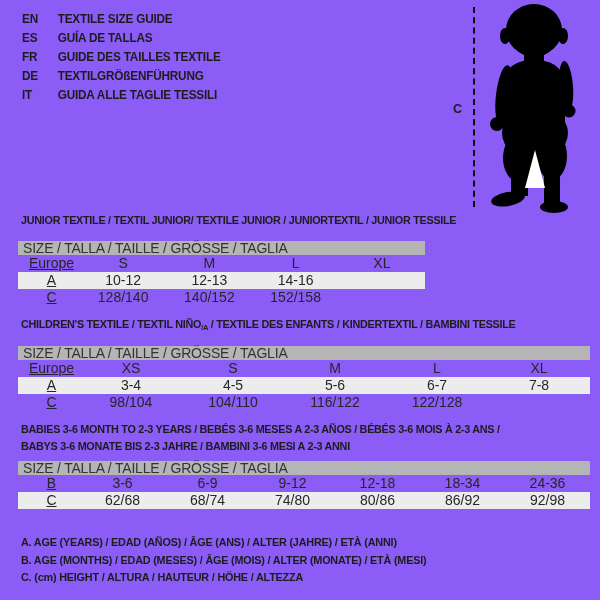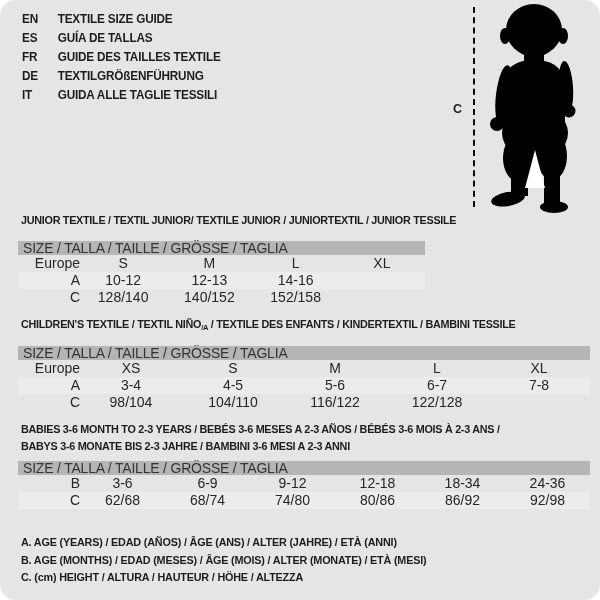--- a/index.html
+++ b/index.html
@@ -1,18 +1,18 @@
 <!DOCTYPE html>
 <html><head>
 <meta charset="utf-8">
 <style>
   html,body{margin:0;padding:0;background:#fff;}
   .page{
-    position:relative;width:600px;height:600px;background:#e5e5e5;overflow:hidden;
-    font-family:"Liberation Sans","DejaVu Sans",sans-serif;color:#1c1c1c;border-radius:16px;
+    position:relative;width:600px;height:600px;background:#8b5cf6;overflow:hidden;
+    font-family:"Liberation Sans","DejaVu Sans",sans-serif;color:#1c1c1c;
   }
 
   
   .langs{position:absolute;left:22px;top:10px;}
   .lang-row{display:flex;height:19px;line-height:19px;font-weight:bold;font-size:12.5px;letter-spacing:-.2px;white-space:nowrap;transform:scaleX(.94);transform-origin:0 50%;}
   .lang-code{width:38px;}
 
   
   .measure-line{position:absolute;left:473px;top:7px;height:200px;width:0;border-left:2px dashed #0a0a0a;}
   .measure-label{position:absolute;left:453px;top:102px;font-size:12.5px;font-weight:bold;}
@@ -29,21 +29,21 @@
   .tbl{position:absolute;left:18px;font-size:14px;color:#262626;}
   .t1{top:241px;width:407px;}
   .t2{top:346px;width:572px;}
   .t3{top:461px;width:572px;}
   .hdr{background:#b5b5b5;height:14px;line-height:14px;padding-left:5px;color:#333;letter-spacing:-.2px;}
   .row{display:grid;height:17px;line-height:17px;}
   .t1 .row{grid-template-columns:62px repeat(4,1fr);}
   .t2 .row{grid-template-columns:62px repeat(5,1fr);}
   .t3 .row{grid-template-columns:62px repeat(6,1fr);}
   .row span{text-align:center;}
-  .row span:first-child{text-align:right;padding-left:5px;}
+  .row span:first-child{text-align:center;padding-left:5px;text-decoration:underline;}
   .alt{background:#ececec;}
 
   
   .notes{position:absolute;left:21px;top:534px;}
   .note-line{font-weight:bold;font-size:11.5px;line-height:17.5px;letter-spacing:-.2px;white-space:nowrap;transform:scaleX(.94);transform-origin:0 50%;}
 </style>
 </head>
 <body>
 
 <div class="page">

